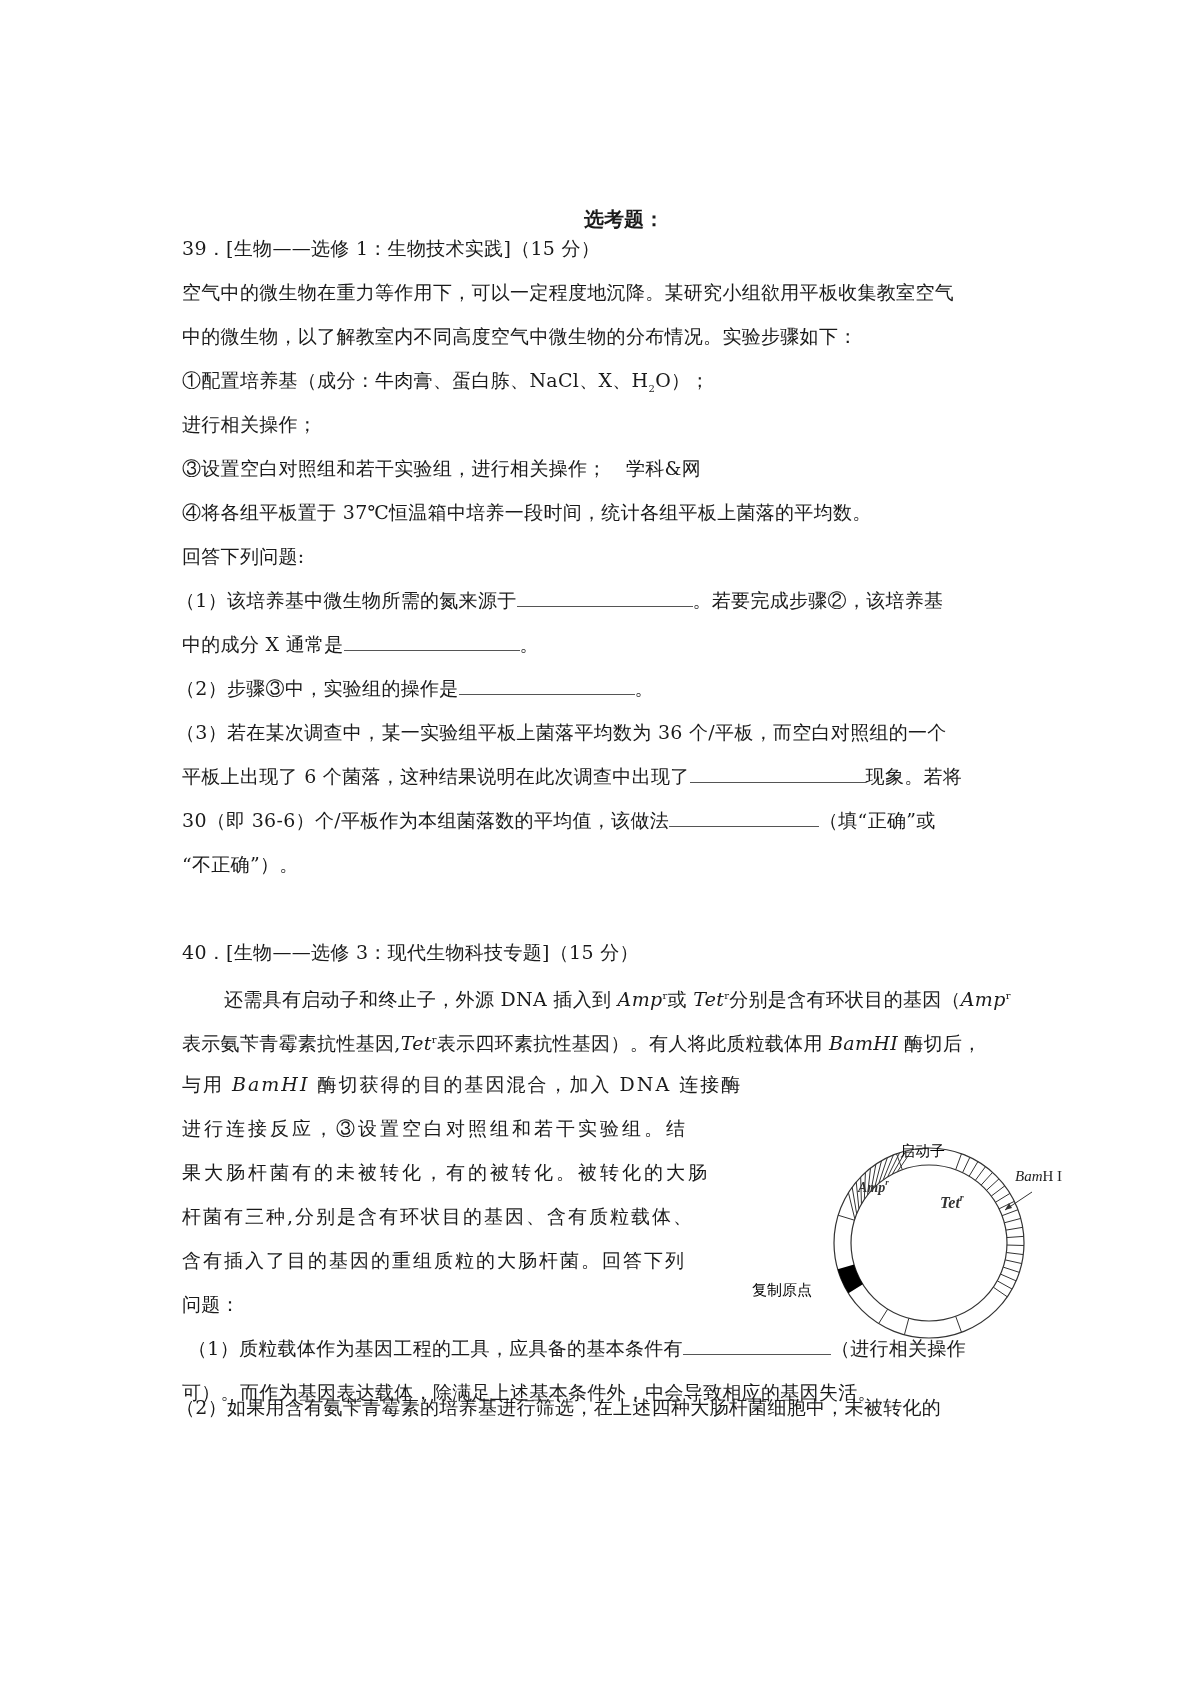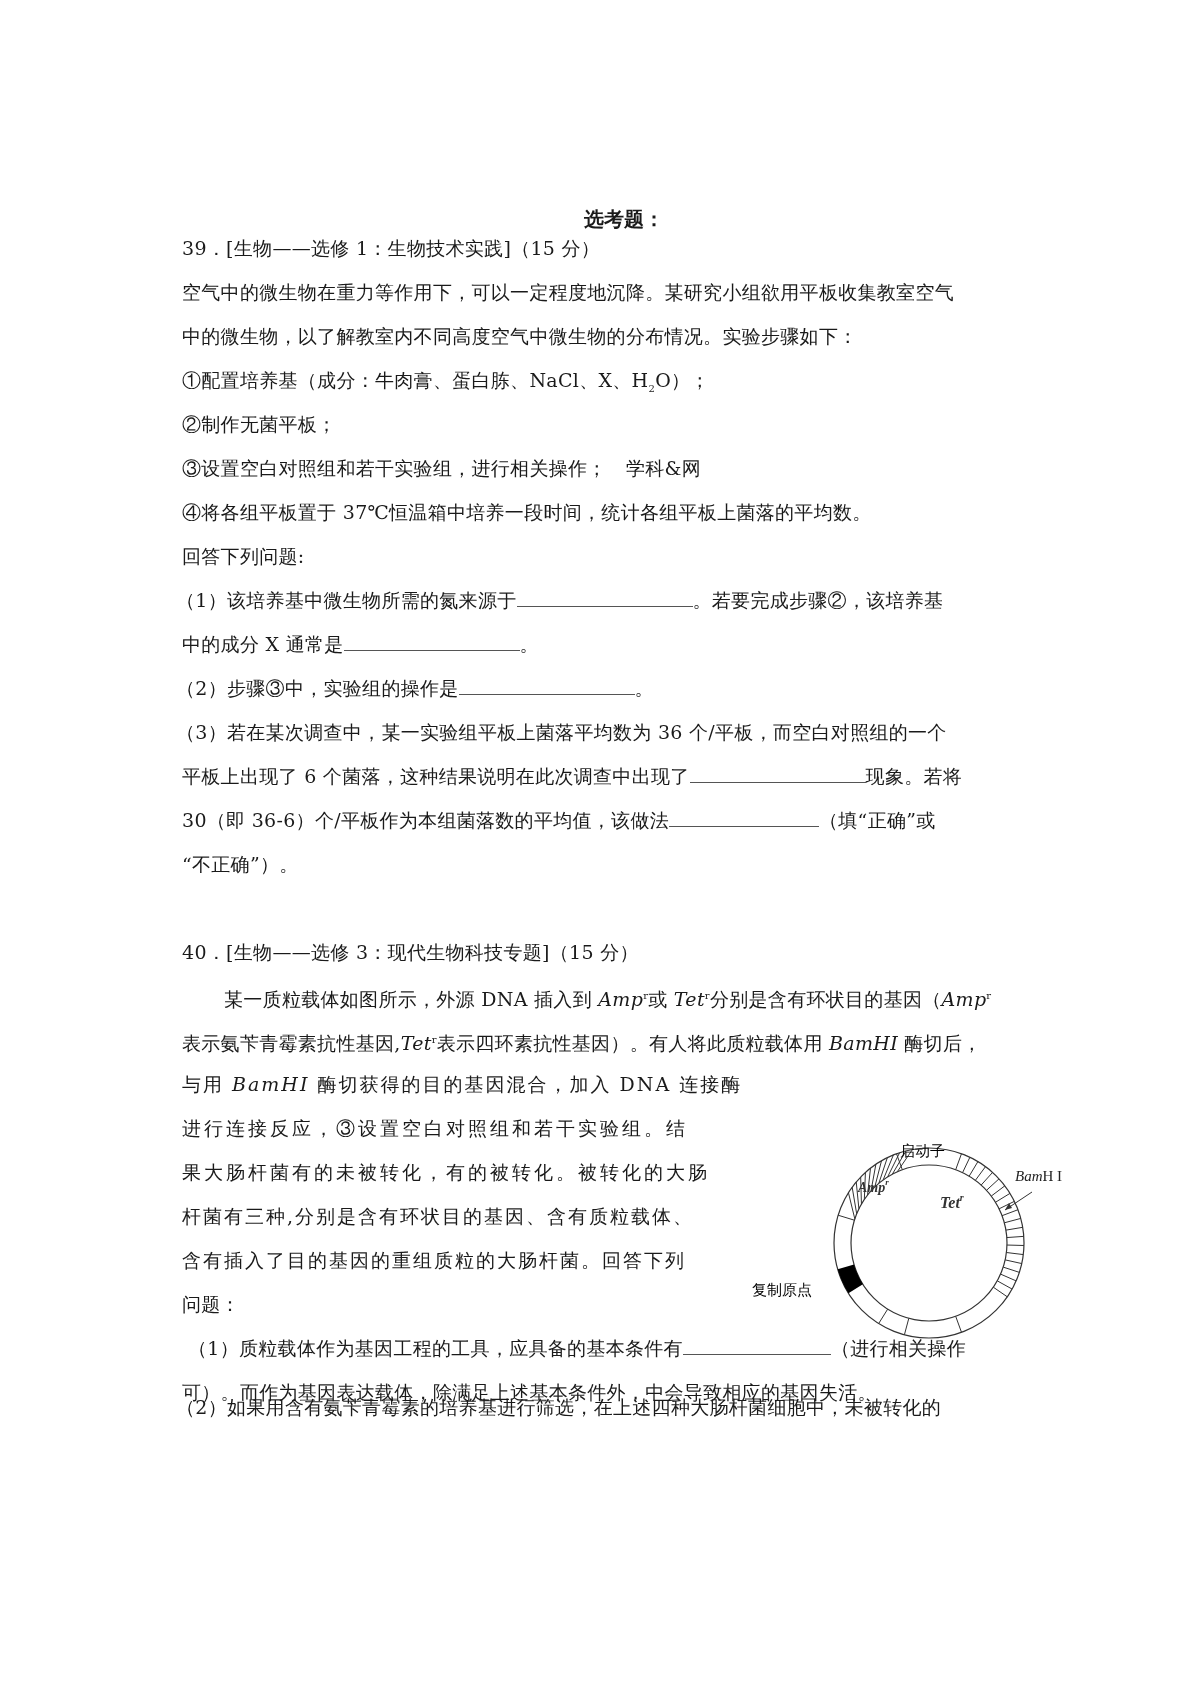--- a/index.html
+++ b/index.html
@@ -16,34 +16,34 @@
 </style>
 </head>
 <body>
 
 <div class="title">选考题：</div>
 
 <div class="line" style="top:236px">39．[生物——选修 1：生物技术实践]（15 分）</div>
 <div class="line" style="top:280px">空气中的微生物在重力等作用下，可以一定程度地沉降。某研究小组欲用平板收集教室空气</div>
 <div class="line" style="top:324px">中的微生物，以了解教室内不同高度空气中微生物的分布情况。实验步骤如下：</div>
 <div class="line" style="top:368px"><span>①配置培养基（成分：牛肉膏、蛋白胨、NaCl、X、H</span><sub>2</sub><span>O）；</span></div>
-<div class="line" style="top:412px">②制作无菌平板；</div>
+<div class="line" style="top:412px">进行相关操作；</div>
 <div class="line" style="top:456px">③设置空白对照组和若干实验组，进行相关操作；　学科&amp;网</div>
 <div class="line" style="top:500px">④将各组平板置于 37℃恒温箱中培养一段时间，统计各组平板上菌落的平均数。</div>
 <div class="line" style="top:544px">回答下列问题:</div>
 <div class="line" style="top:588px; left:176px"><span>（1）该培养基中微生物所需的氮来源于</span><span class="blank" style="width:176px"></span><span>。若要完成步骤②，该培养基</span></div>
 <div class="line" style="top:632px"><span>中的成分 X 通常是</span><span class="blank" style="width:176px"></span><span>。</span></div>
 <div class="line" style="top:676px; left:176px"><span>（2）步骤③中，实验组的操作是</span><span class="blank" style="width:176px"></span><span>。</span></div>
 <div class="line" style="top:720px; left:176px">（3）若在某次调查中，某一实验组平板上菌落平均数为 36 个/平板，而空白对照组的一个</div>
 <div class="line" style="top:764px"><span>平板上出现了 6 个菌落，这种结果说明在此次调查中出现了</span><span class="blank" style="width:176px"></span><span>现象。若将</span></div>
 <div class="line" style="top:808px"><span>30（即 36-6）个/平板作为本组菌落数的平均值，该做法</span><span class="blank" style="width:150px"></span><span>（填“正确”或</span></div>
 <div class="line" style="top:852px">“不正确”）。</div>
 
 <div class="line" style="top:940px">40．[生物——选修 3：现代生物科技专题]（15 分）</div>
-<div class="line" style="top:984px; left:224px"><span>某一质粒载体如图所示，外源 DNA 插入到 </span><span class="it">Amp</span><sup>r</sup><span>或 </span><span class="it">Tet</span><sup>r</sup><span>分别是含有环状目的基因（</span><span class="it">Amp</span><sup>r</sup></div>
+<div class="line" style="top:984px; left:224px"><span>还需具有启动子和终止子，外源 DNA 插入到 </span><span class="it">Amp</span><sup>r</sup><span>或 </span><span class="it">Tet</span><sup>r</sup><span>分别是含有环状目的基因（</span><span class="it">Amp</span><sup>r</sup></div>
 <div class="line" style="top:1028px"><span>表示氨苄青霉素抗性基因,</span><span class="it">Tet</span><sup>r</sup><span>表示四环素抗性基因）。有人将此质粒载体用 </span><span class="it">BamHI</span><span> 酶切后，</span></div>
 <div class="line" style="top:1072px; letter-spacing:2px"><span>与用 </span><span class="it">BamHI</span><span> 酶切获得的目的基因混合，加入 DNA 连接酶</span></div>
 <div class="line" style="top:1116px; letter-spacing:3px">进行连接反应，③设置空白对照组和若干实验组。结</div>
 <div class="line" style="top:1160px; letter-spacing:3px">果大肠杆菌有的未被转化，有的被转化。被转化的大肠</div>
 <div class="line" style="top:1204px; letter-spacing:2px">杆菌有三种,分别是含有环状目的基因、含有质粒载体、</div>
 <div class="line" style="top:1248px; letter-spacing:2px">含有插入了目的基因的重组质粒的大肠杆菌。回答下列</div>
 <div class="line" style="top:1292px">问题：</div>
 <div class="line" style="top:1336px; left:188px"><span>（1）质粒载体作为基因工程的工具，应具备的基本条件有</span><span class="blank" style="width:148px"></span><span>（进行相关操作</span></div>
 <div class="line" style="top:1380px">可）。而作为基因表达载体，除满足上述基本条件外，中会导致相应的基因失活。</div>
 <div class="line" style="top:1395px; left:176px">（2）如果用含有氨苄青霉素的培养基进行筛选，在上述四种大肠杆菌细胞中，未被转化的</div>

